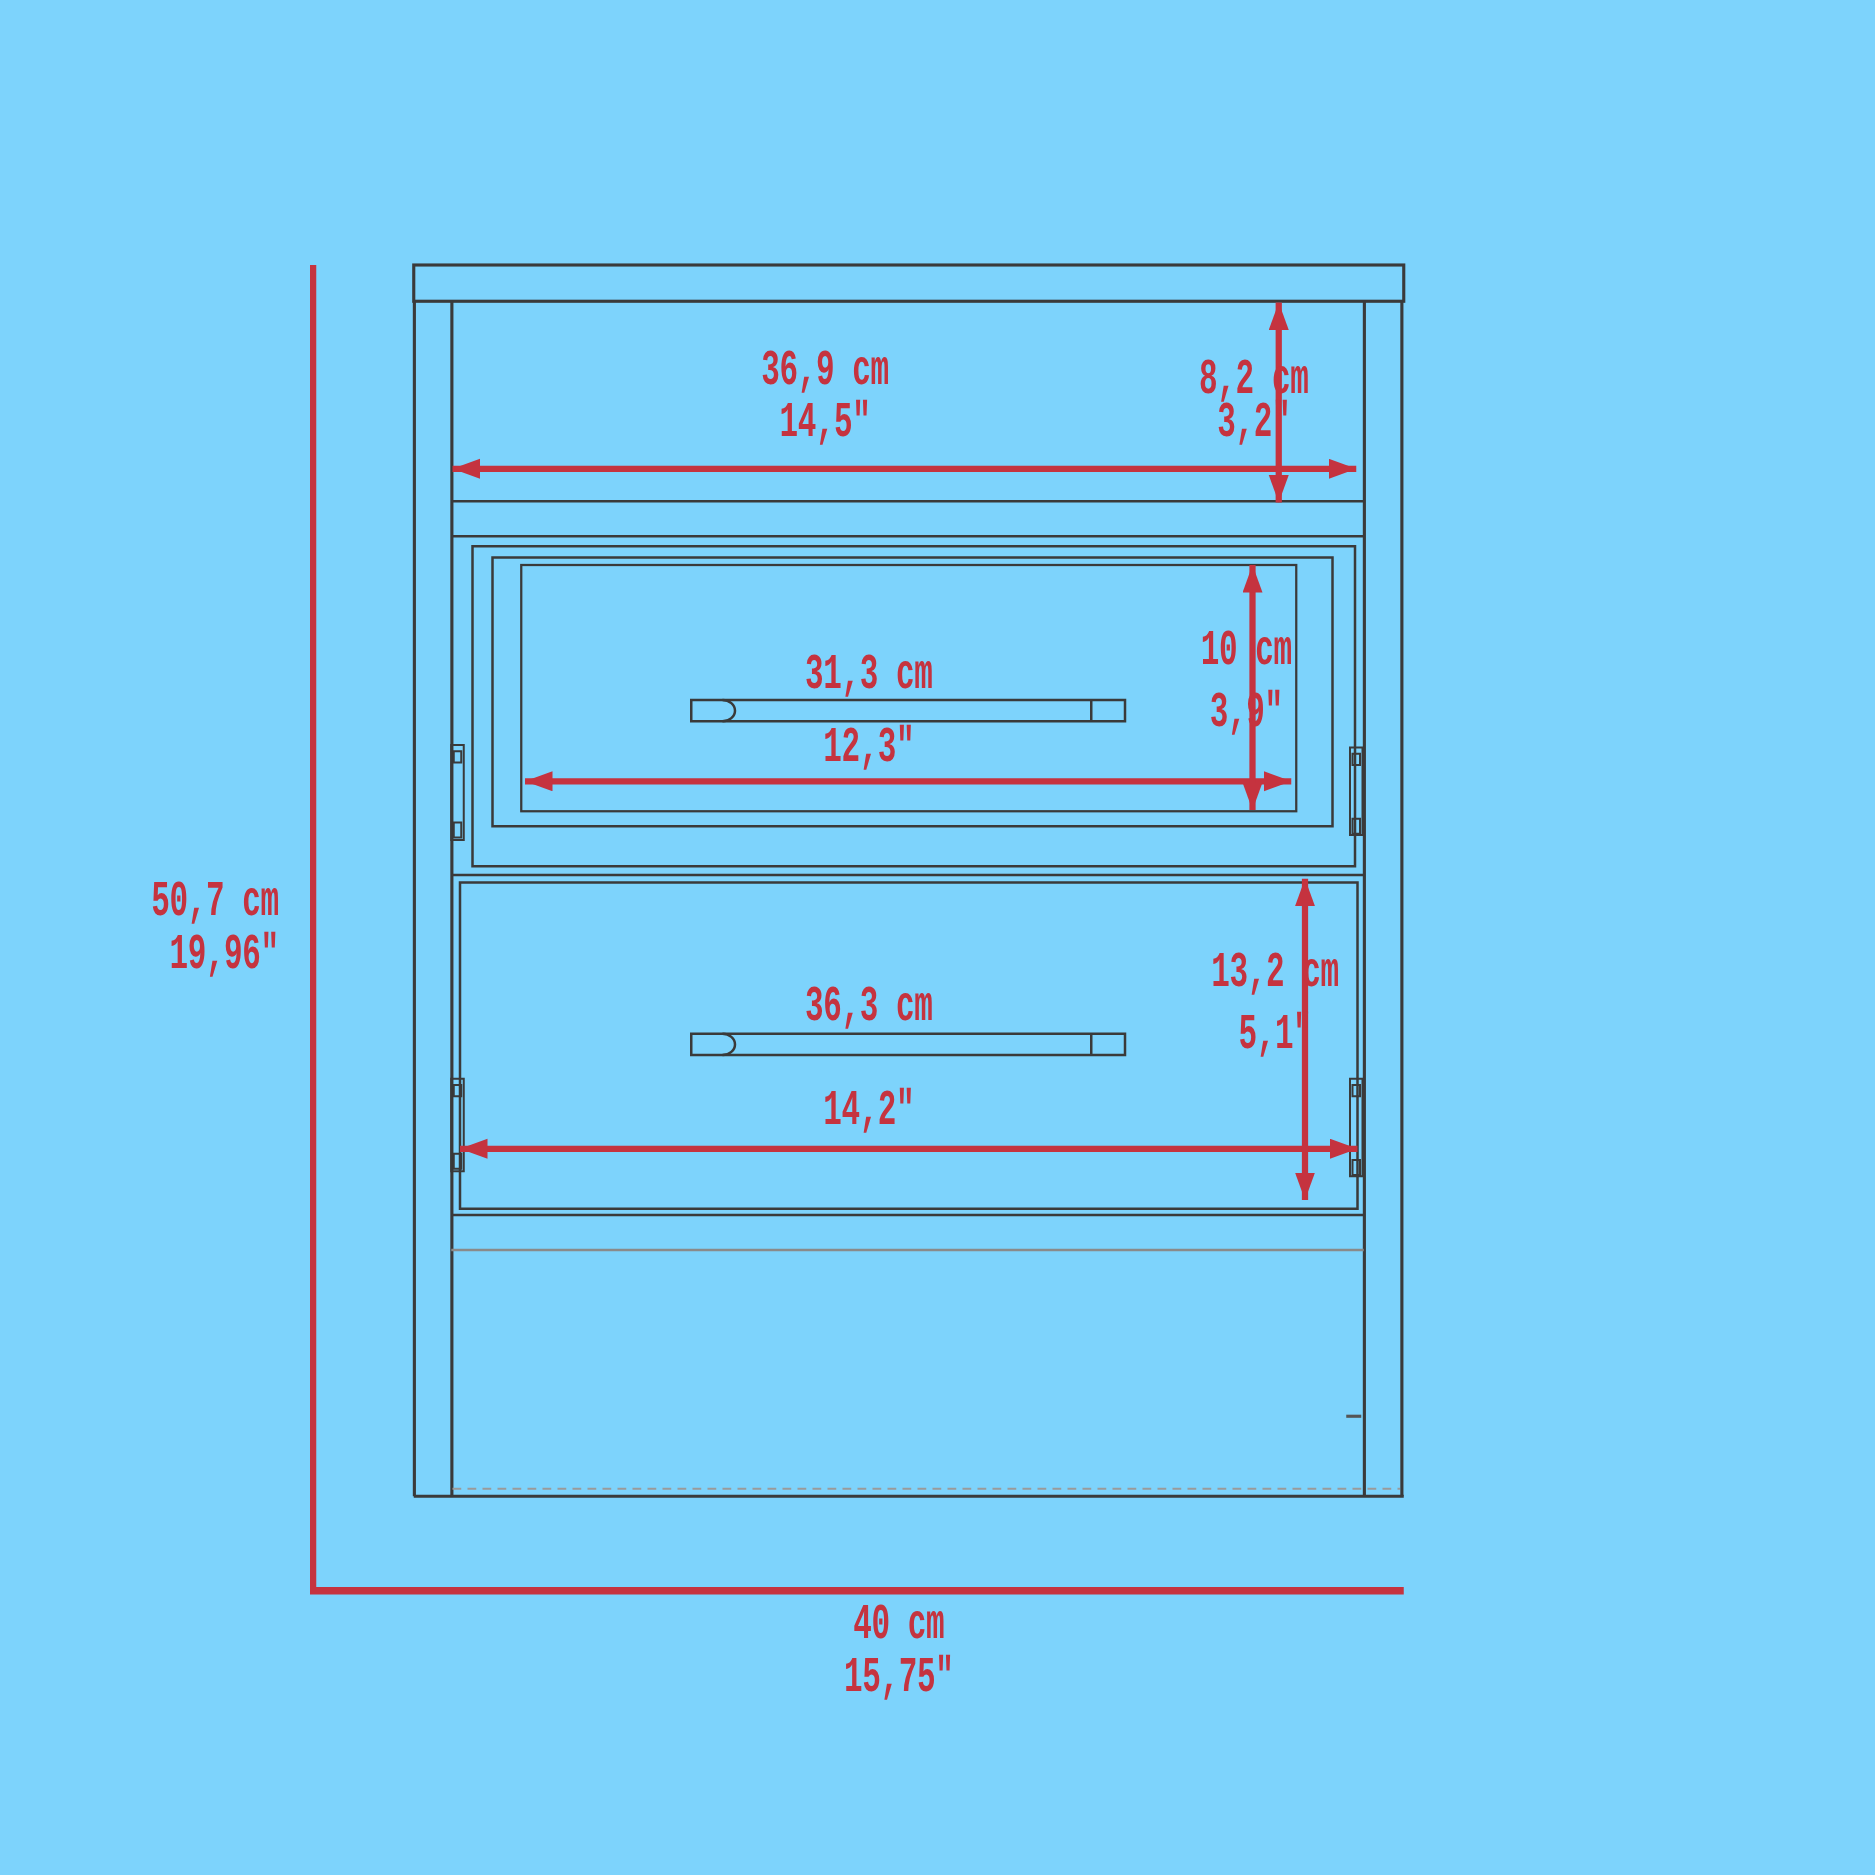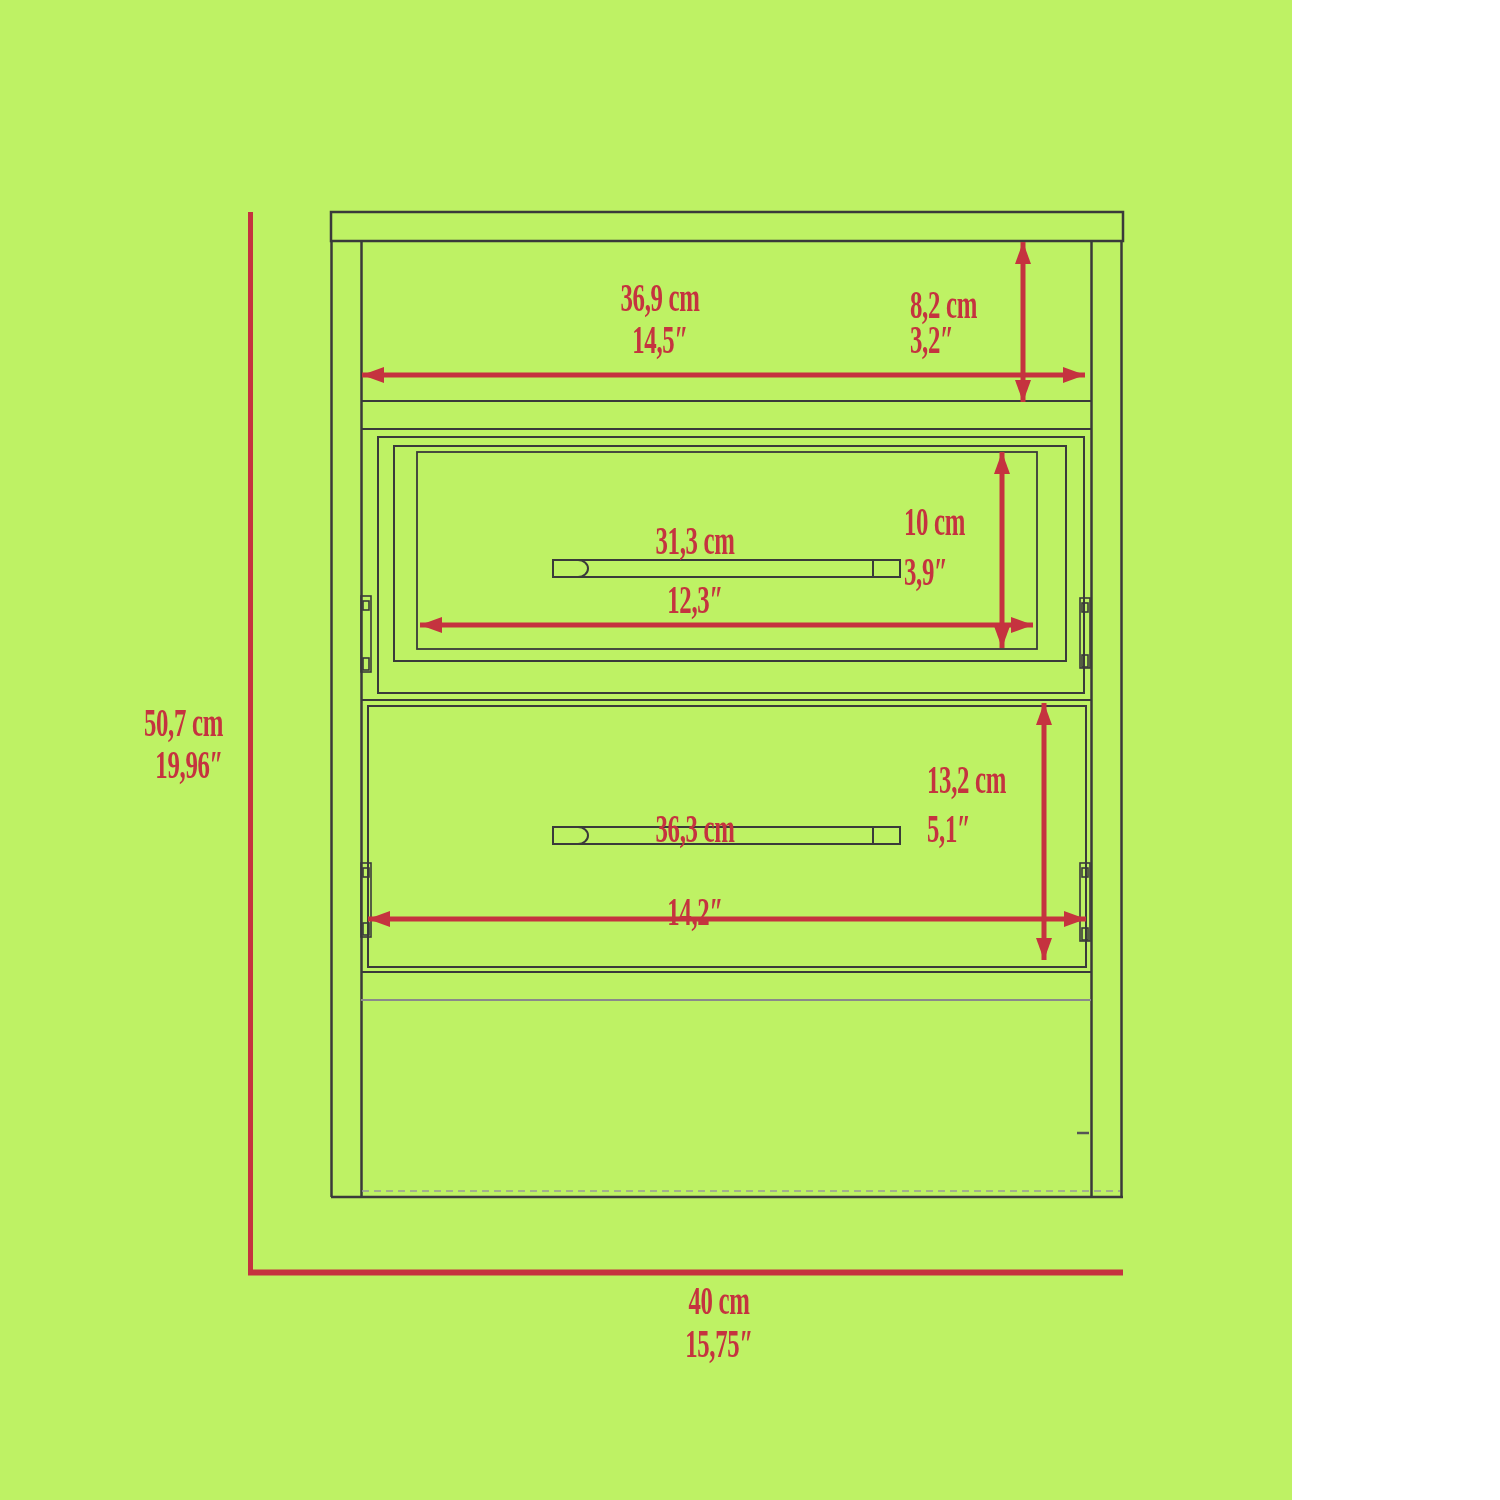--- a/index.html
+++ b/index.html
@@ -1,29 +1,29 @@
 <!DOCTYPE html>
 <html><head>
 <meta charset="utf-8">
 <style>
   html,body{margin:0;padding:0;background:#fff;}
   #canvas{
-    position:relative;width:1292px;height:1500px;background:#bef264;overflow:hidden;
-    font-family:Liberation Serif, serif;
+    position:relative;width:1500px;height:1500px;background:#7dd3fc;overflow:hidden;
+    font-family:Liberation Mono, monospace;
   }
   #drawing{position:absolute;left:0;top:0;width:1500px;height:1500px;}
   .dim-label{
     position:absolute;width:300px;color:#C5333F;font-weight:bold;
   }
   .dim-label .ln{
     display:block;font-size:40px;line-height:40px;letter-spacing:-0.5px;
     transform:scaleX(0.62);white-space:nowrap;
   }
   .al-c{text-align:center}.al-c .ln{transform-origin:center top}
-  .al-l{text-align:left}.al-l .ln{transform-origin:left top}
+  .al-l{text-align:center}.al-l .ln{transform-origin:left top}
   .al-r{text-align:right}.al-r .ln{transform-origin:right top}
 </style>
 </head>
 <body>
 
 <div id="canvas">
 
   <svg id="drawing" viewBox="0 0 1500 1500" xmlns="http://www.w3.org/2000/svg">
     <defs>
       <marker id="ah" markerWidth="24" markerHeight="18" refX="22" refY="8" orient="auto-start-reverse" markerUnits="userSpaceOnUse">
@@ -134,21 +134,21 @@
   <div class="dim-label al-c" style="left:545px;top:521px;text-align:center;">
     <span class="ln">31,3 cm</span>
     <span class="ln" style="margin-top:19px">12,3″</span>
   </div>
 
   <div class="dim-label al-l" style="left:904px;top:502px;">
     <span class="ln">10 cm</span>
     <span class="ln" style="margin-top:10px">3,9″</span>
   </div>
 
-  <div class="dim-label al-c" style="left:545px;top:809px;">
+  <div class="dim-label al-c" style="left:545px;top:787px;">
     <span class="ln">36,3 cm</span>
     <span class="ln" style="margin-top:43px">14,2″</span>
   </div>
 
   <div class="dim-label al-l" style="left:927px;top:760px;">
     <span class="ln">13,2 cm</span>
     <span class="ln" style="margin-top:9px">5,1″</span>
   </div>
 
   <div class="dim-label al-r" style="left:-77px;top:703px;">

